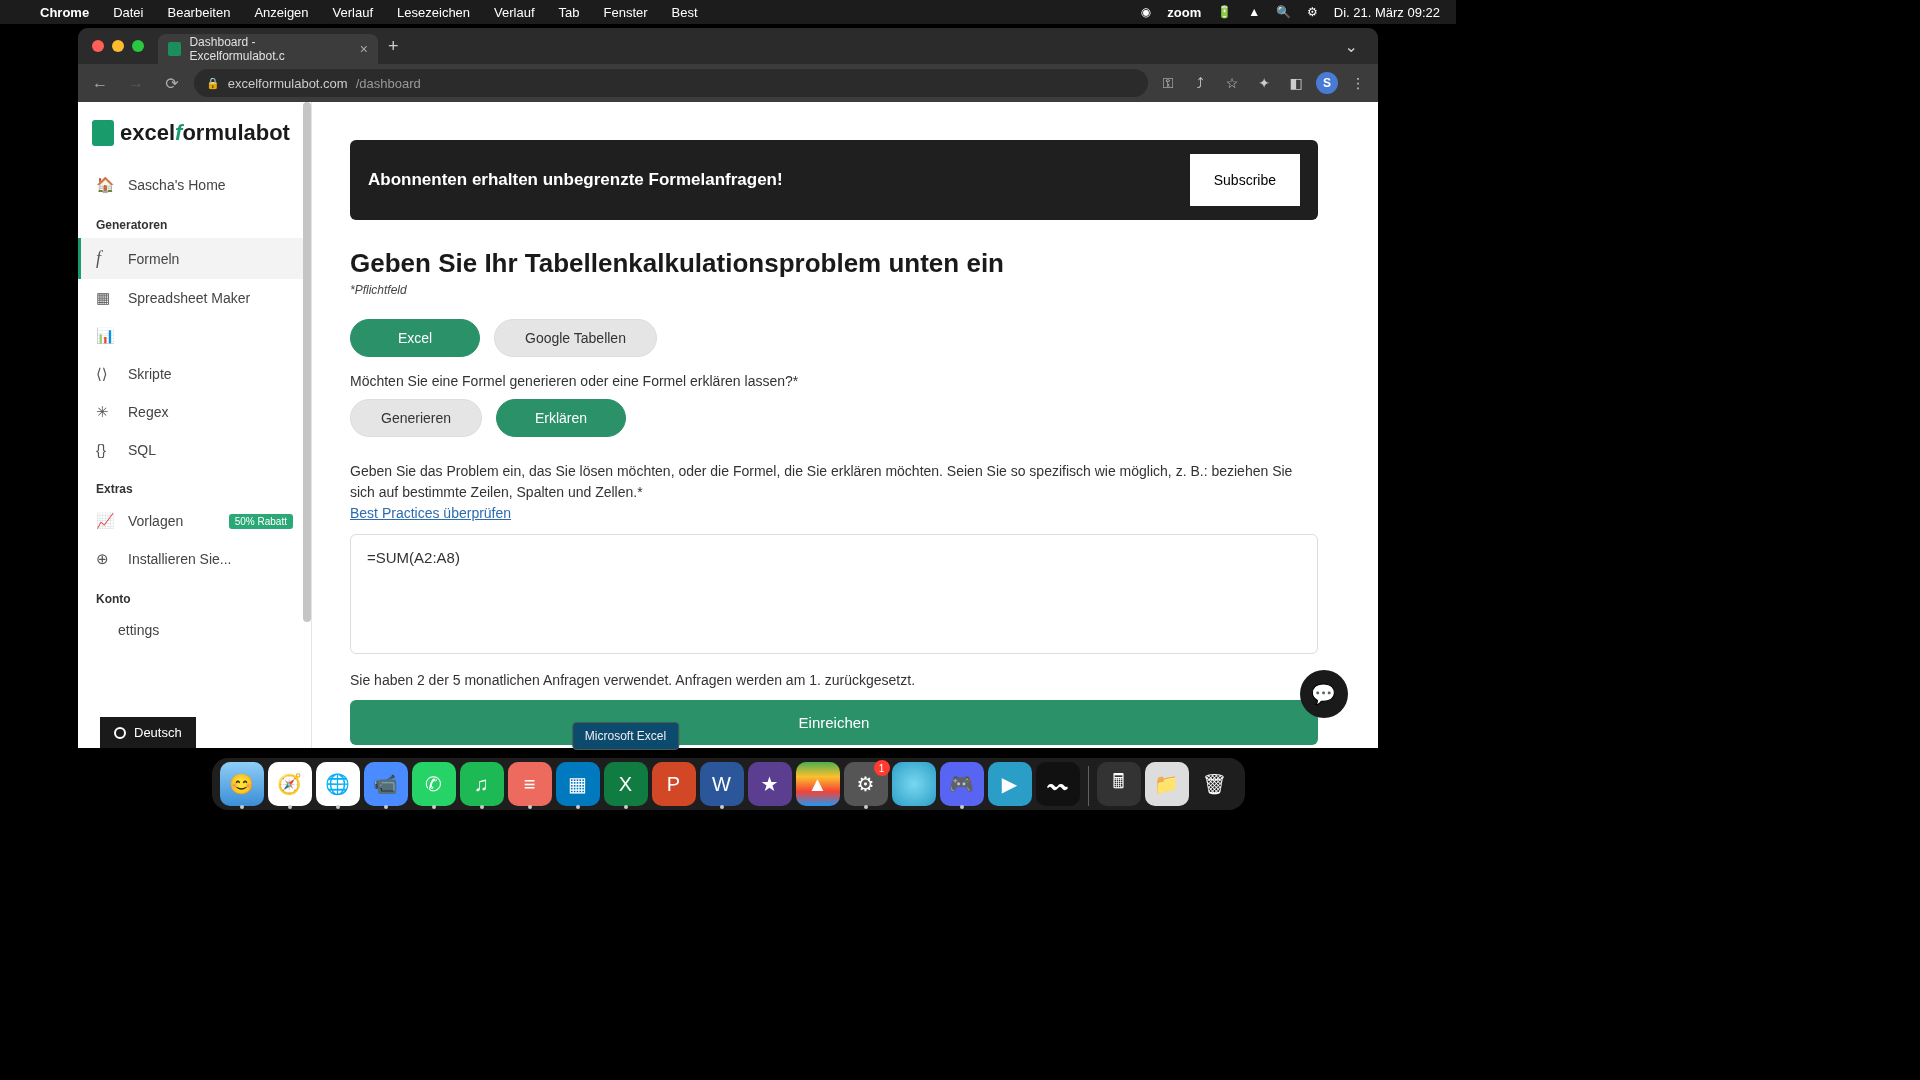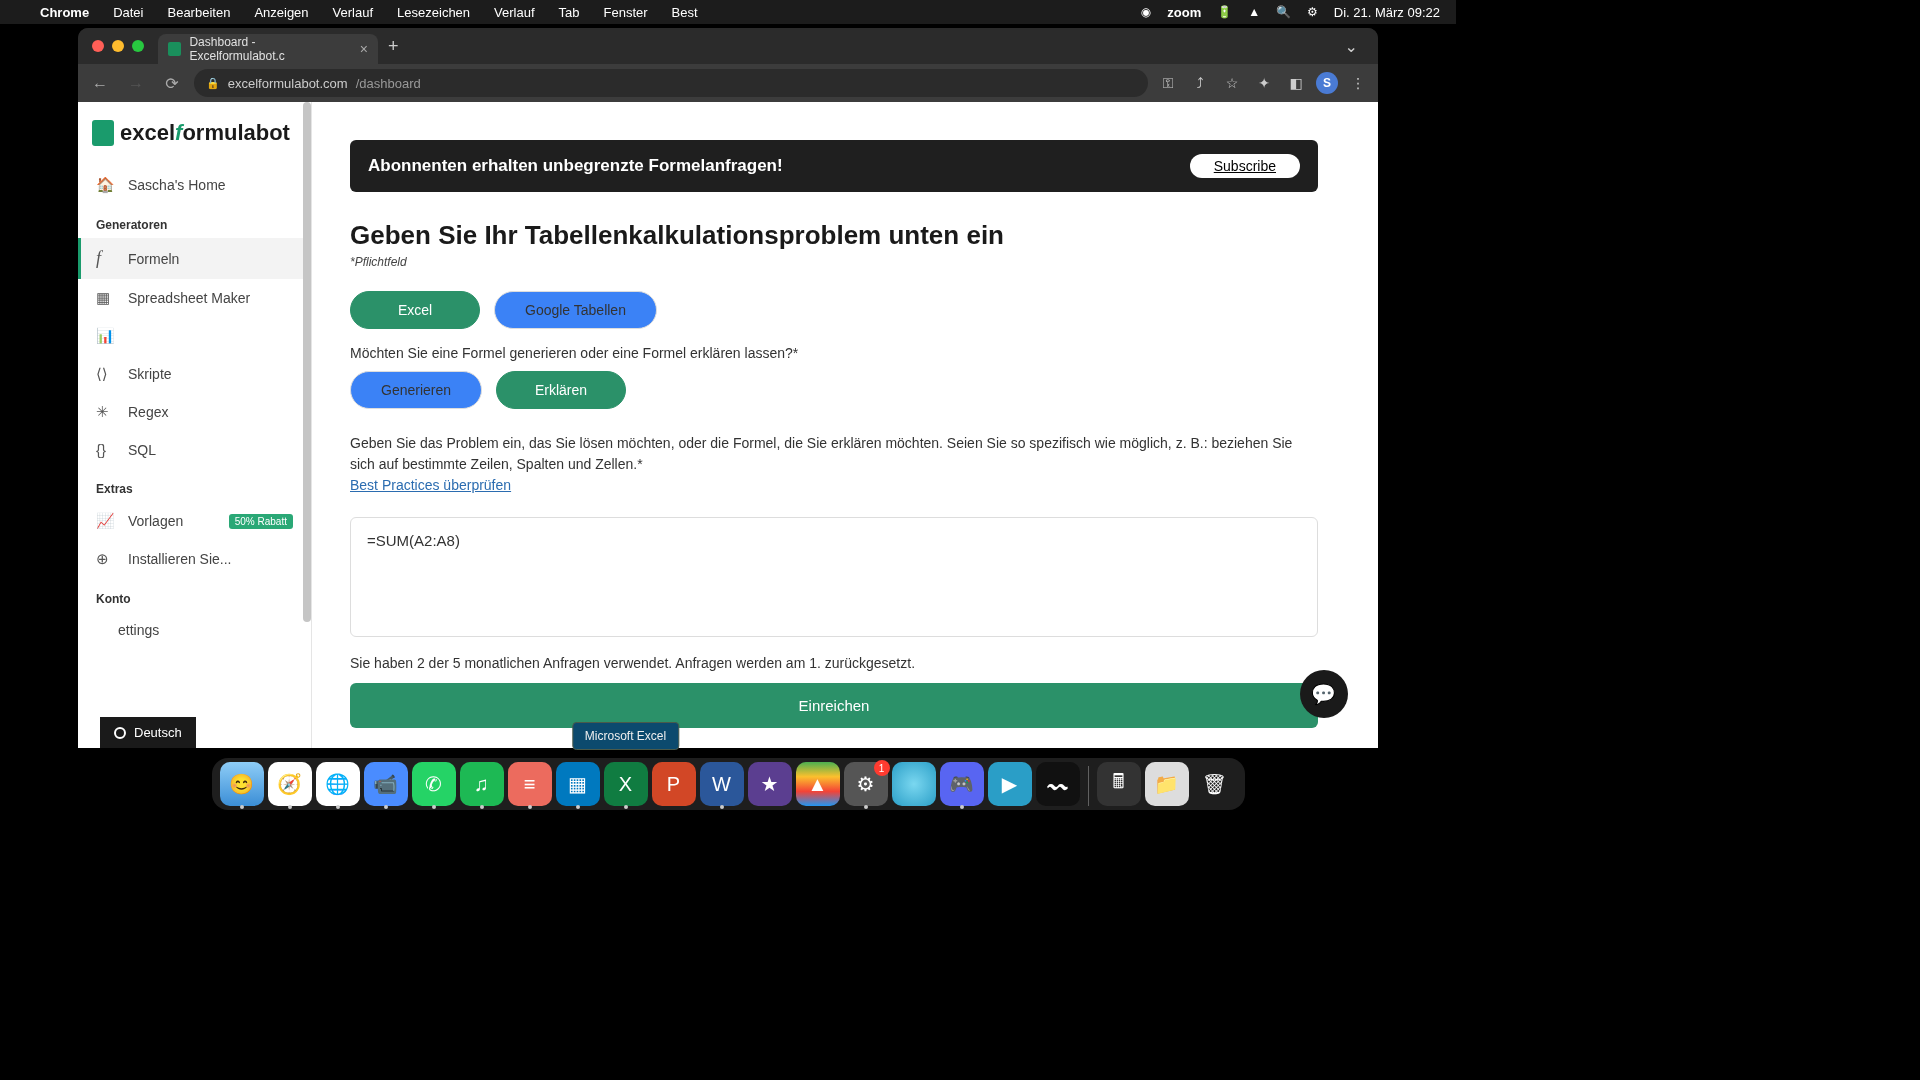--- a/index.html
+++ b/index.html
@@ -53,34 +53,34 @@
 
     .lang { position: absolute; bottom: 0; left: 22px; background: #1a1a1a; color: #fff; font-size: 13px; padding: 8px 14px; display: flex; align-items: center; gap: 8px; z-index: 5; }
     .lang-dot { width: 12px; height: 12px; border: 2px solid #fff; border-radius: 50%; }
 
     .vscroll { position: absolute; right: 0; top: 0; width: 8px; height: 100%; }
     .vscroll-thumb { position: absolute; top: 0; width: 8px; height: 520px; background: #c5c5c5; border-radius: 4px; }
 
     .main { flex: 1; padding: 38px 60px 0 38px; overflow: hidden; position: relative; }
     .banner { background: #1f1f1f; color: #fff; border-radius: 6px; padding: 14px 18px; display: flex; justify-content: space-between; align-items: center; margin-bottom: 28px; }
     .banner-text { font-size: 17px; font-weight: 600; }
-    .btn-sub { background: #fff; color: #000; padding: 4px 24px; border-radius: 12px; font-size: 14px; text-decoration: underline; }
+    .btn-sub { background: #fff; color: #000; padding: 18px 24px; border-radius: 0; font-size: 14px; }
 
     h1 { font-size: 26px; font-weight: 700; color: #1a1a1a; margin-bottom: 4px; }
     .req { font-style: italic; font-size: 12px; color: #444; margin-bottom: 22px; display: block; }
 
     .field-label { font-size: 14px; color: #333; margin-bottom: 10px; margin-top: 16px; }
     .pill-row { display: flex; gap: 14px; }
-    .pill { padding: 10px 30px; border-radius: 22px; font-size: 14px; border: 1px solid #ddd; background: #3b82f6; color: #333; cursor: pointer; min-width: 130px; text-align: center; }
+    .pill { padding: 10px 30px; border-radius: 22px; font-size: 14px; border: 1px solid #ddd; background: #e5e5e5; color: #333; cursor: pointer; min-width: 130px; text-align: center; }
     .pill.sel { background: #2b9169; color: #fff; border-color: #2b9169; }
 
     .prompt-label { font-size: 14px; color: #333; margin-top: 24px; line-height: 1.5; }
     .link { color: #2b6cb0; text-decoration: underline; font-size: 14px; display: inline-block; margin-top: 2px; font-weight: 500; }
 
-    .textarea { width: 100%; height: 120px; border: 1px solid #ddd; border-radius: 6px; margin-top: 23px; padding: 14px 16px; font-size: 15px; color: #333; resize: none; font-family: inherit; }
+    .textarea { width: 100%; height: 120px; border: 1px solid #ddd; border-radius: 6px; margin-top: 12px; padding: 14px 16px; font-size: 15px; color: #333; resize: none; font-family: inherit; }
 
     .usage { font-size: 14px; color: #333; margin-top: 14px; }
     .submit { width: 100%; background: #2b9169; color: #fff; border-radius: 6px; padding: 14px; font-size: 15px; margin-top: 12px; text-align: center; }
 
     .chat-fab { position: absolute; right: 30px; bottom: 30px; width: 48px; height: 48px; border-radius: 50%; background: #1a1a1a; color: #fff; display: flex; align-items: center; justify-content: center; font-size: 20px; }
 
     
     .dock-wrap { position: absolute; bottom: 6px; left: 0; right: 0; display: flex; justify-content: center; }
     .dock { background: rgba(60,60,60,0.5); border-radius: 16px; padding: 4px 8px; display: flex; align-items: flex-end; gap: 4px; }
     .dock-item { width: 44px; height: 44px; border-radius: 10px; display: flex; align-items: center; justify-content: center; font-size: 20px; color: #fff; position: relative; }

